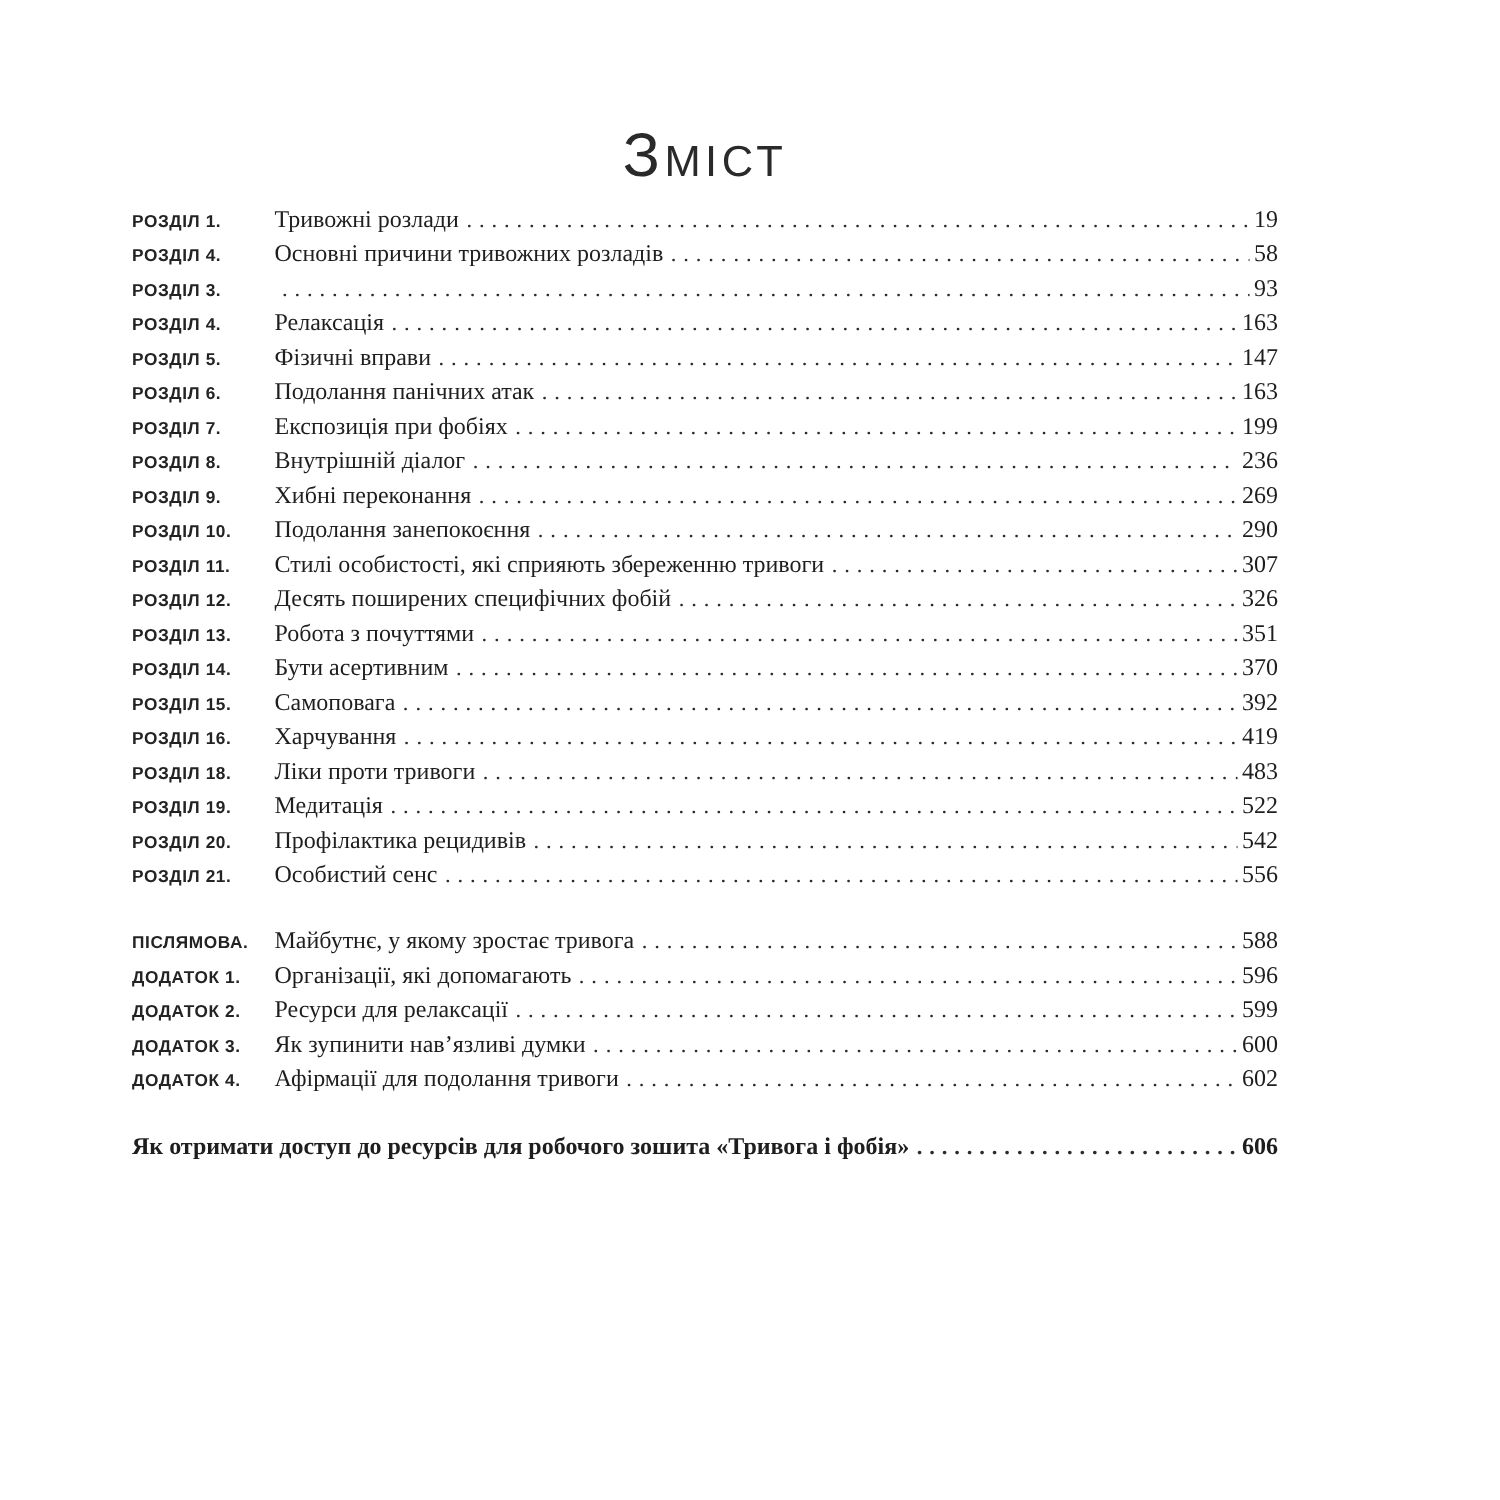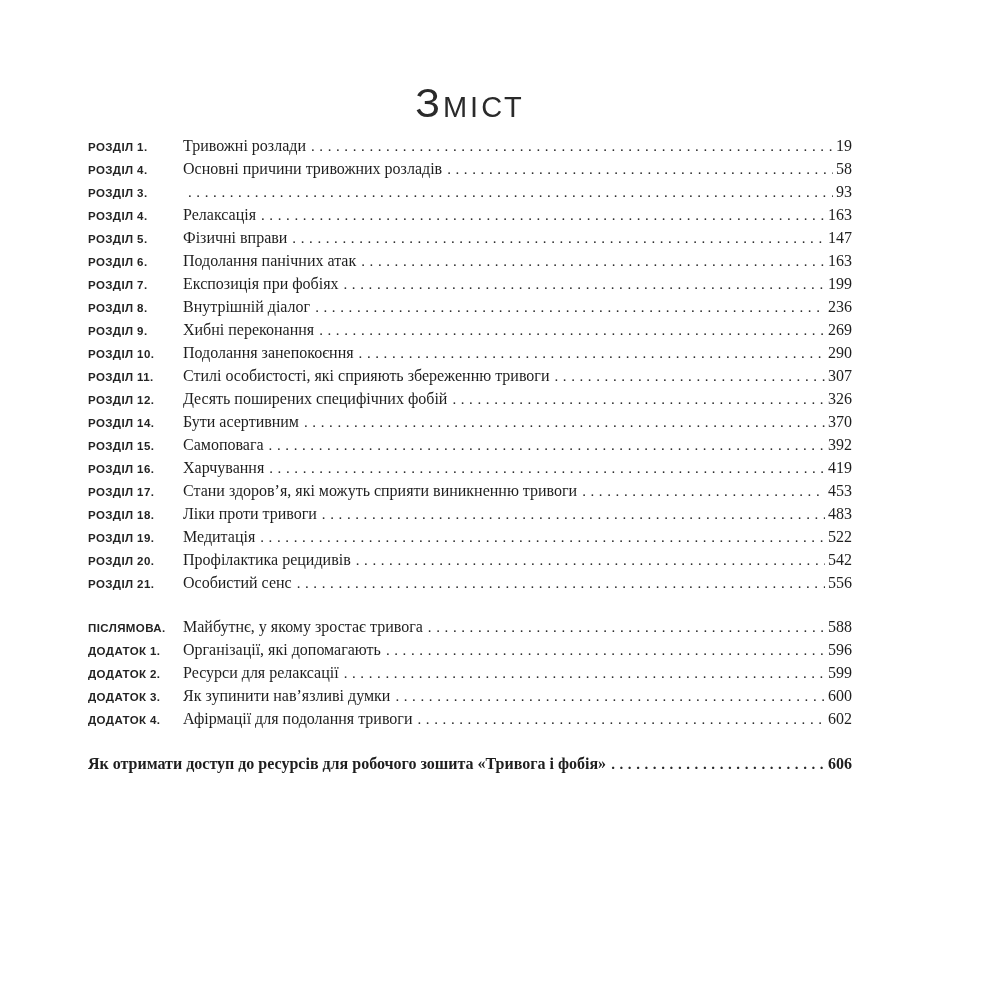--- a/index.html
+++ b/index.html
@@ -148,42 +148,42 @@
         <span class="leader"></span>
         <span class="pagenum">307</span>
       </div>
       <div class="row">
         <span class="rowlabel">РОЗДІЛ 12.</span>
         <span class="rowtitle">Десять поширених специфічних фобій</span>
         <span class="leader"></span>
         <span class="pagenum">326</span>
       </div>
       <div class="row">
+        <span class="rowlabel">РОЗДІЛ 13.</span>
+        <span class="rowtitle">Робота з почуттями</span>
+        <span class="leader"></span>
+        <span class="pagenum">351</span>
+      </div>
+      <div class="row">
         <span class="rowlabel">РОЗДІЛ 14.</span>
         <span class="rowtitle">Бути асертивним</span>
         <span class="leader"></span>
         <span class="pagenum">370</span>
       </div>
       <div class="row">
         <span class="rowlabel">РОЗДІЛ 15.</span>
         <span class="rowtitle">Самоповага</span>
         <span class="leader"></span>
         <span class="pagenum">392</span>
       </div>
       <div class="row">
         <span class="rowlabel">РОЗДІЛ 16.</span>
         <span class="rowtitle">Харчування</span>
         <span class="leader"></span>
         <span class="pagenum">419</span>
-      </div>
-      <div class="row">
-        <span class="rowlabel">РОЗДІЛ 17.</span>
-        <span class="rowtitle">Стани здоров’я, які можуть сприяти виникненню тривоги</span>
-        <span class="leader"></span>
-        <span class="pagenum">453</span>
       </div>
       <div class="row">
         <span class="rowlabel">РОЗДІЛ 18.</span>
         <span class="rowtitle">Ліки проти тривоги</span>
         <span class="leader"></span>
         <span class="pagenum">483</span>
       </div>
       <div class="row">
         <span class="rowlabel">РОЗДІЛ 19.</span>
         <span class="rowtitle">Медитація</span>

